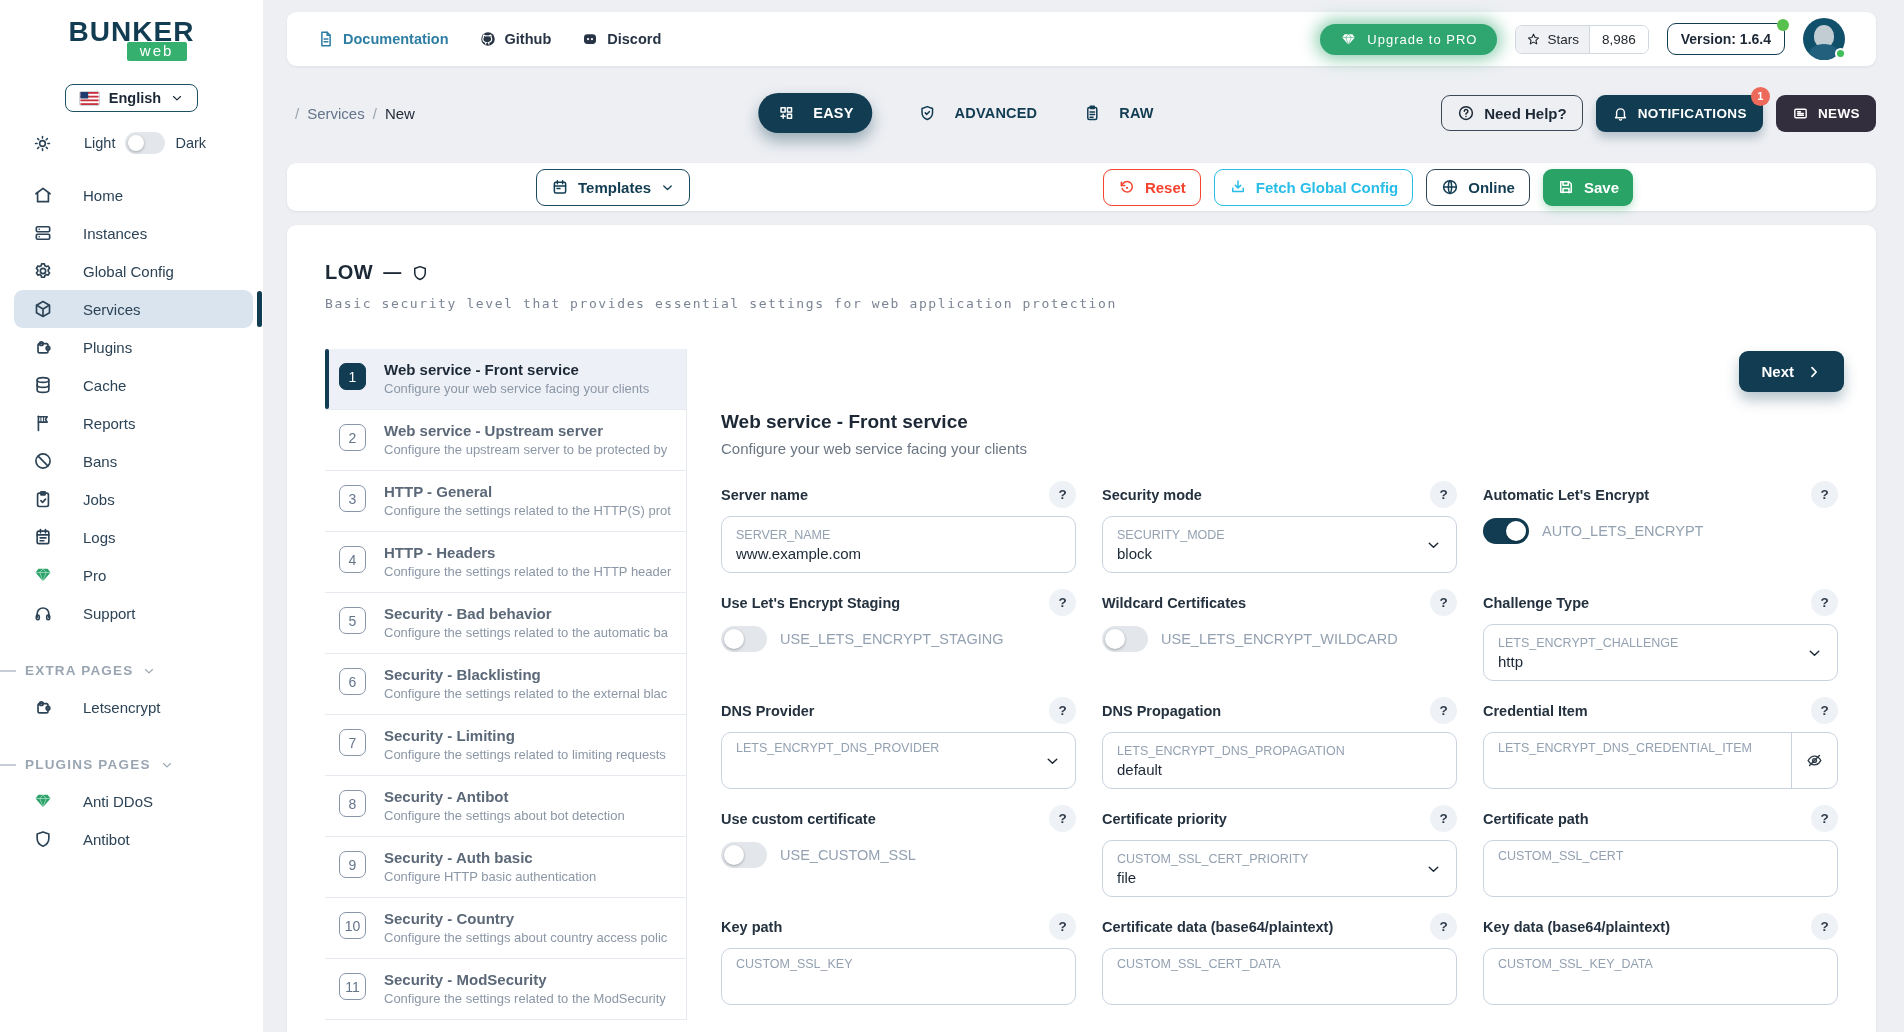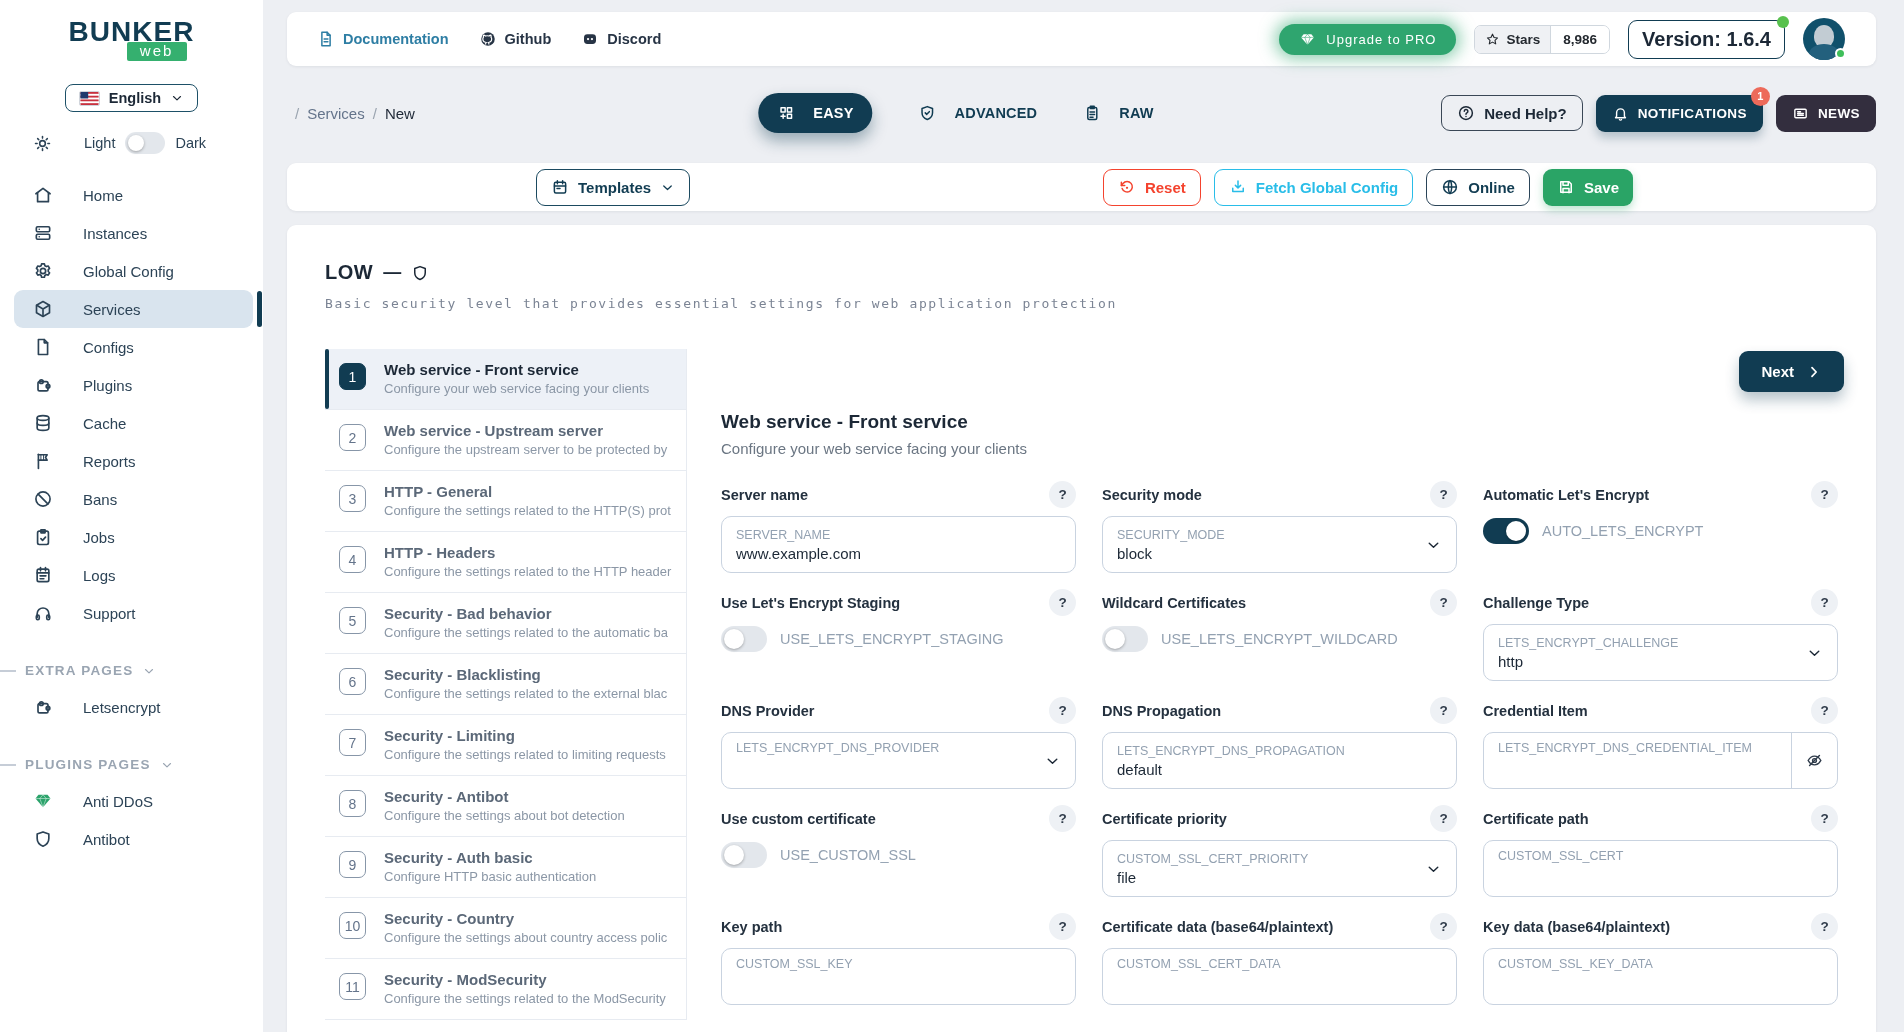--- a/index.html
+++ b/index.html
@@ -35,25 +35,25 @@
   .card { margin:0 28px 0 24px; background:#fff; border-radius:9px; box-shadow:0 1px 3px rgba(16,24,40,.07); }
 
   
   .topcard { margin-top:12px; height:54px; display:flex; align-items:center; padding:0 16px 0 30px; }
   .toplink { display:flex; align-items:center; gap:8px; font-size:14.5px; font-weight:600; color:#273445; margin-right:30px; cursor:pointer; }
   .toplink .ic { width:18px; height:18px; }
   .toplink.doc { color:#2e7ea4; }
   .top-right { margin-left:auto; display:flex; align-items:center; gap:18px; }
   .upgrade { display:flex; align-items:center; gap:10px; background:#2fa56f; color:#fff; border:none; border-radius:18px; padding:7px 20px; font-family:"DejaVu Sans Mono", monospace; font-size:13px; letter-spacing:1px; box-shadow:0 0 16px 4px rgba(47,165,111,.55); cursor:pointer;text-align:right; }
   .upgrade .ic { width:17px; height:17px; color:#fff; }
-  .stars { display:flex; border:1px solid #d0d7de; border-radius:7px; overflow:hidden; font-size:13.5px; font-weight:700; color:#24292f; cursor:pointer; }
+  .stars { display:flex; border:1px solid #d0d7de; border-radius:7px; overflow:hidden; font-size:13.5px; font-weight:400; color:#24292f; cursor:pointer; }
   .stars .seg1 { display:flex; align-items:center; gap:6px; background:#eff1f4; padding:6px 10px; border-right:1px solid #d0d7de; }
   .stars .seg2 { background:#fff; padding:6px 12px; display:flex; align-items:center; }
   .stars .ic { width:15px; height:15px; }
-  .version { position:relative; border:1.5px solid #113c52; border-radius:9px; padding:7px 13px; font-size:20px; font-weight:600; color:#1c2836; background:#fff; }
+  .version { position:relative; border:1.5px solid #113c52; border-radius:9px; padding:7px 13px; font-size:14px; font-weight:600; color:#1c2836; background:#fff; }
   .version .vdot { position:absolute; top:-5px; right:-5px; width:12px; height:12px; border-radius:50%; background:#58c14e; }
   .avatar { position:relative; width:42px; height:42px; border-radius:50%; background:#10506b; overflow:hidden; cursor:pointer; }
   .avatar .head { position:absolute; left:11px; top:7px; width:20px; height:22px; border-radius:50% 50% 42% 42%; background:#c2ccd3; }
   .avatar .body { position:absolute; left:6px; top:26px; width:30px; height:20px; border-radius:50% 50% 0 0; background:#23607d; }
 
   
   .row2 { margin:18px 28px 0 24px; height:58px; position:relative; display:flex; align-items:center; }
   .crumbs { font-size:15px; color:#9aa3af; display:flex; gap:8px; margin-left:8px; }
   .crumbs .c-link { color:#64748b; cursor:pointer; }
   .crumbs .c-cur { color:#1f2937; font-weight:500; }
@@ -209,30 +209,20 @@
               <path d="M12 3l7.8 4.4v9.2L12 21l-7.8-4.4V7.4z"></path>
               <path d="M4.5 7.6L12 12l7.5-4.4M12 12v8.6"></path>
             </svg>
           </span>
     <span class="nav-label">Services</span>
     <span class="active-bar"></span>
   </div>
         <div class="nav-item">
     <span class="ic nav-ic">
             <svg viewBox="0 0 24 24" fill="none" stroke="currentColor" stroke-width="2" stroke-linecap="round" stroke-linejoin="round">
-              <path d="M6.5 3h7l4 4v14h-11z"></path>
-              <path d="M13.5 3v4h4"></path>
-            </svg>
-          </span>
-    <span class="nav-label">Configs</span>
-
-  </div>
-        <div class="nav-item">
-    <span class="ic nav-ic">
-            <svg viewBox="0 0 24 24" fill="none" stroke="currentColor" stroke-width="2" stroke-linecap="round" stroke-linejoin="round">
               <rect x="6" y="8" width="12" height="11" rx="2"></rect>
               <circle cx="10" cy="8" r="2.2"></circle>
               <circle cx="18" cy="13.5" r="2.2"></circle>
             </svg>
           </span>
     <span class="nav-label">Plugins</span>
 
   </div>
         <div class="nav-item">
     <span class="ic nav-ic">
@@ -278,20 +268,30 @@
 
   </div>
         <div class="nav-item">
     <span class="ic nav-ic">
             <svg viewBox="0 0 24 24" fill="none" stroke="currentColor" stroke-width="2" stroke-linecap="round" stroke-linejoin="round">
               <rect x="5" y="5" width="14" height="15" rx="2"></rect>
               <path d="M9 3v4M15 3v4M5 9.5h14M8.5 13h7M8.5 16.5h4.5"></path>
             </svg>
           </span>
     <span class="nav-label">Logs</span>
+
+  </div>
+        <div class="nav-item">
+    <span class="ic nav-ic" style="color: rgb(43, 163, 107);">
+            <svg viewBox="0 0 24 24">
+              <path d="M6.5 4.5h11L21 9l-9 10.5L3 9z" fill="currentColor"></path>
+              <path d="M3 9h18M8.2 9L12 4.5 15.8 9M12 19.5L8.2 9M12 19.5L15.8 9" stroke="#fff" stroke-width="1" opacity=".55" fill="none"></path>
+            </svg>
+          </span>
+    <span class="nav-label">Pro</span>
 
   </div>
         <div class="nav-item">
     <span class="ic nav-ic">
             <svg viewBox="0 0 24 24" fill="none" stroke="currentColor" stroke-width="2" stroke-linecap="round" stroke-linejoin="round">
               <path d="M5 17v-4a7 7 0 0 1 14 0v4"></path>
               <rect x="4" y="14.5" width="3.5" height="5.5" rx="1.6"></rect>
               <rect x="16.5" y="14.5" width="3.5" height="5.5" rx="1.6"></rect>
             </svg>
           </span>

